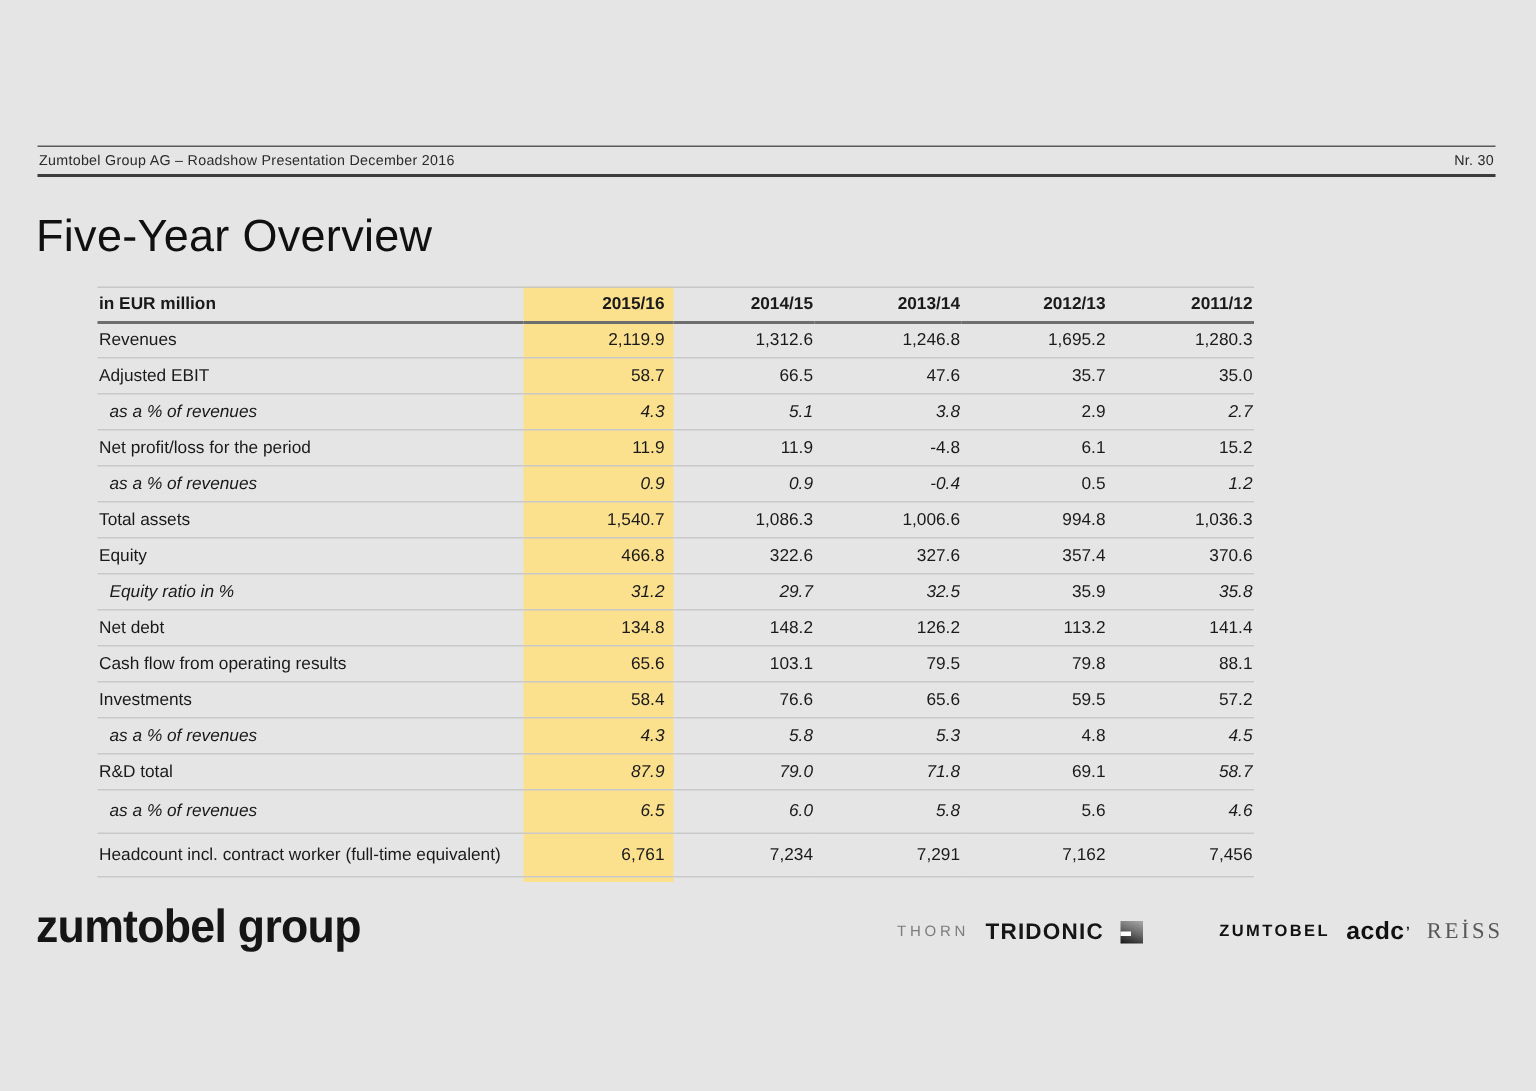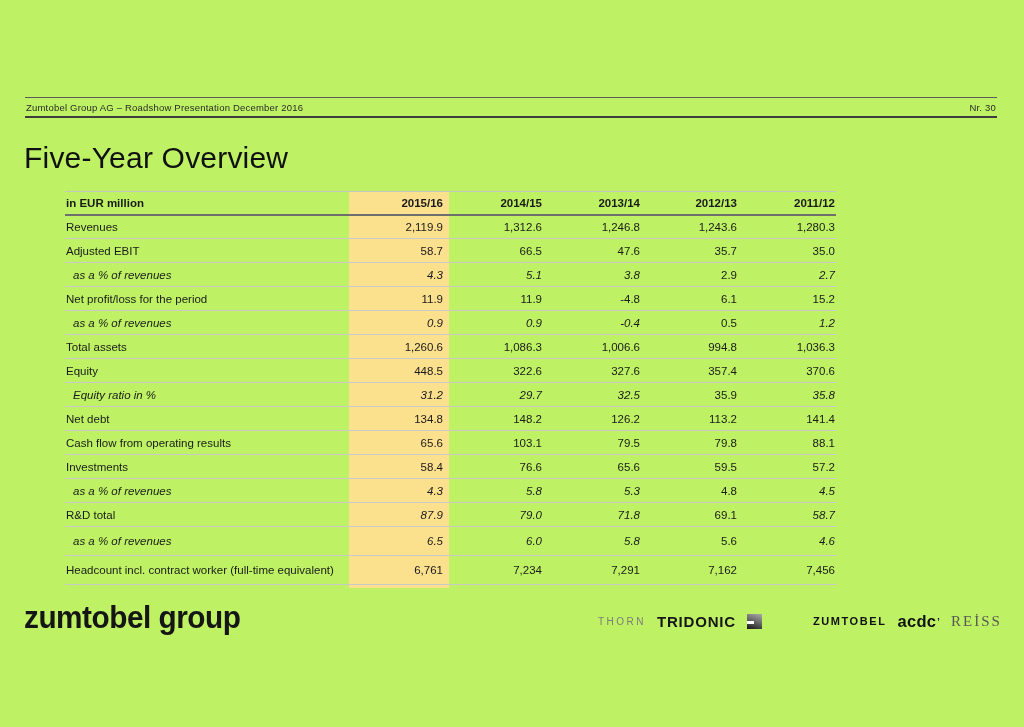--- a/index.html
+++ b/index.html
@@ -4,21 +4,21 @@
 <style>
   * { margin: 0; padding: 0; box-sizing: border-box; }
   html, body { width: 1024px; height: 727px; }
   body {
     background: #ffffff;
     font-family: "Liberation Sans", "DejaVu Sans", sans-serif;
     color: #1a1a1a;
     position: relative;
     overflow: hidden;
   }
-  .slide { position: absolute; inset: 0; background: #bef264; }
+  .slide { position: absolute; inset: 0; background: #e5e5e5; }
 
   
   .meta {
     position: absolute;
     left: 25px; top: 97px; width: 972px;
     border-top: 1px solid #5a5a5a;
     border-bottom: 2px solid #3d3d3d;
     display: flex; justify-content: space-between; align-items: center;
     padding: 4px 1px 3px 1px;
     font-size: 9.5px; color: #2a2a2a; letter-spacing: 0.2px;
@@ -114,21 +114,21 @@
           <th class="num">2012/13</th>
           <th class="num">2011/12</th>
         </tr>
       </thead>
       <tbody>
           <tr>
             <td class="label">Revenues</td>
             <td class="num hl">2,119.9</td>
             <td class="num">1,312.6</td>
             <td class="num">1,246.8</td>
-            <td class="num">1,243.6</td>
+            <td class="num">1,695.2</td>
             <td class="num">1,280.3</td>
           </tr>
           <tr>
             <td class="label">Adjusted EBIT</td>
             <td class="num hl">58.7</td>
             <td class="num">66.5</td>
             <td class="num">47.6</td>
             <td class="num">35.7</td>
             <td class="num">35.0</td>
           </tr>
@@ -151,29 +151,29 @@
           <tr>
             <td class="label indent italic">as a % of revenues</td>
             <td class="num hl italic">0.9</td>
             <td class="num italic">0.9</td>
             <td class="num italic">-0.4</td>
             <td class="num">0.5</td>
             <td class="num italic">1.2</td>
           </tr>
           <tr>
             <td class="label">Total assets</td>
-            <td class="num hl">1,260.6</td>
+            <td class="num hl">1,540.7</td>
             <td class="num">1,086.3</td>
             <td class="num">1,006.6</td>
             <td class="num">994.8</td>
             <td class="num">1,036.3</td>
           </tr>
           <tr>
             <td class="label">Equity</td>
-            <td class="num hl">448.5</td>
+            <td class="num hl">466.8</td>
             <td class="num">322.6</td>
             <td class="num">327.6</td>
             <td class="num">357.4</td>
             <td class="num">370.6</td>
           </tr>
           <tr>
             <td class="label indent italic">Equity ratio in %</td>
             <td class="num hl italic">31.2</td>
             <td class="num italic">29.7</td>
             <td class="num italic">32.5</td>

